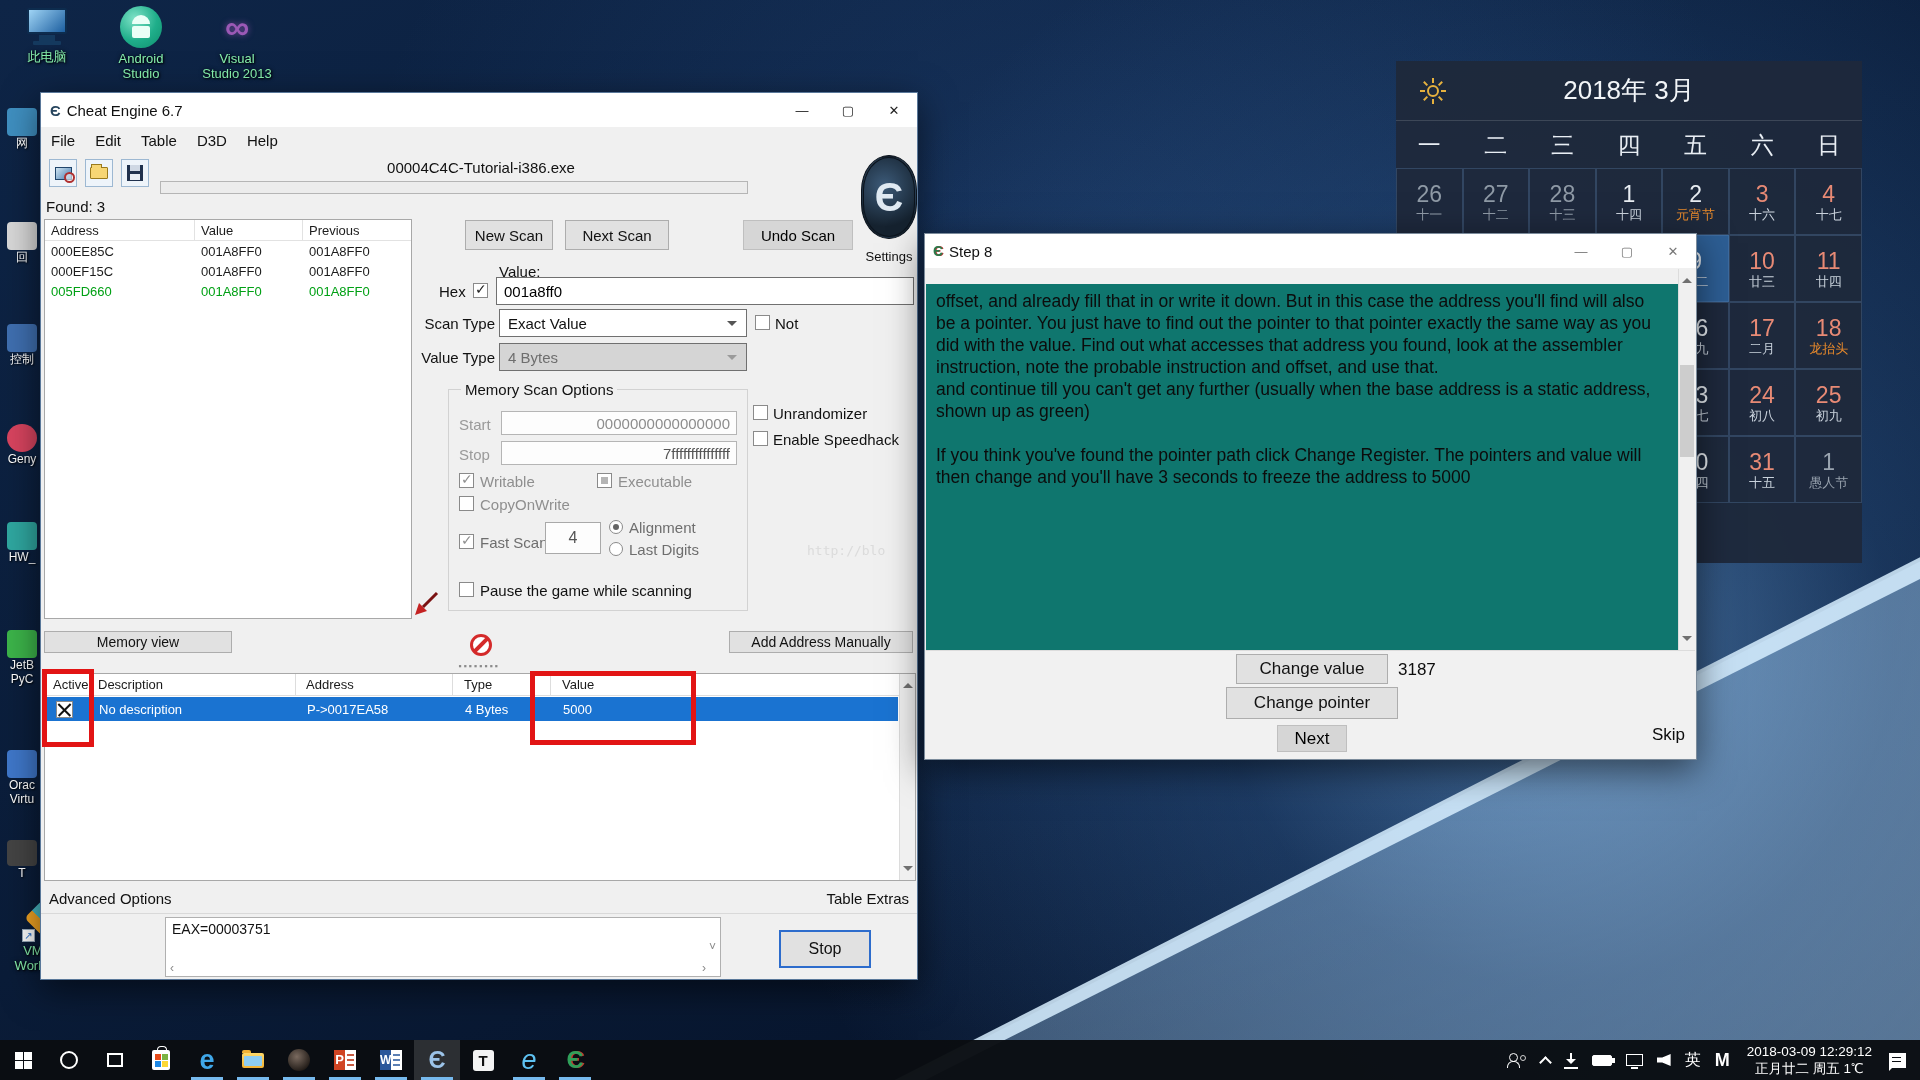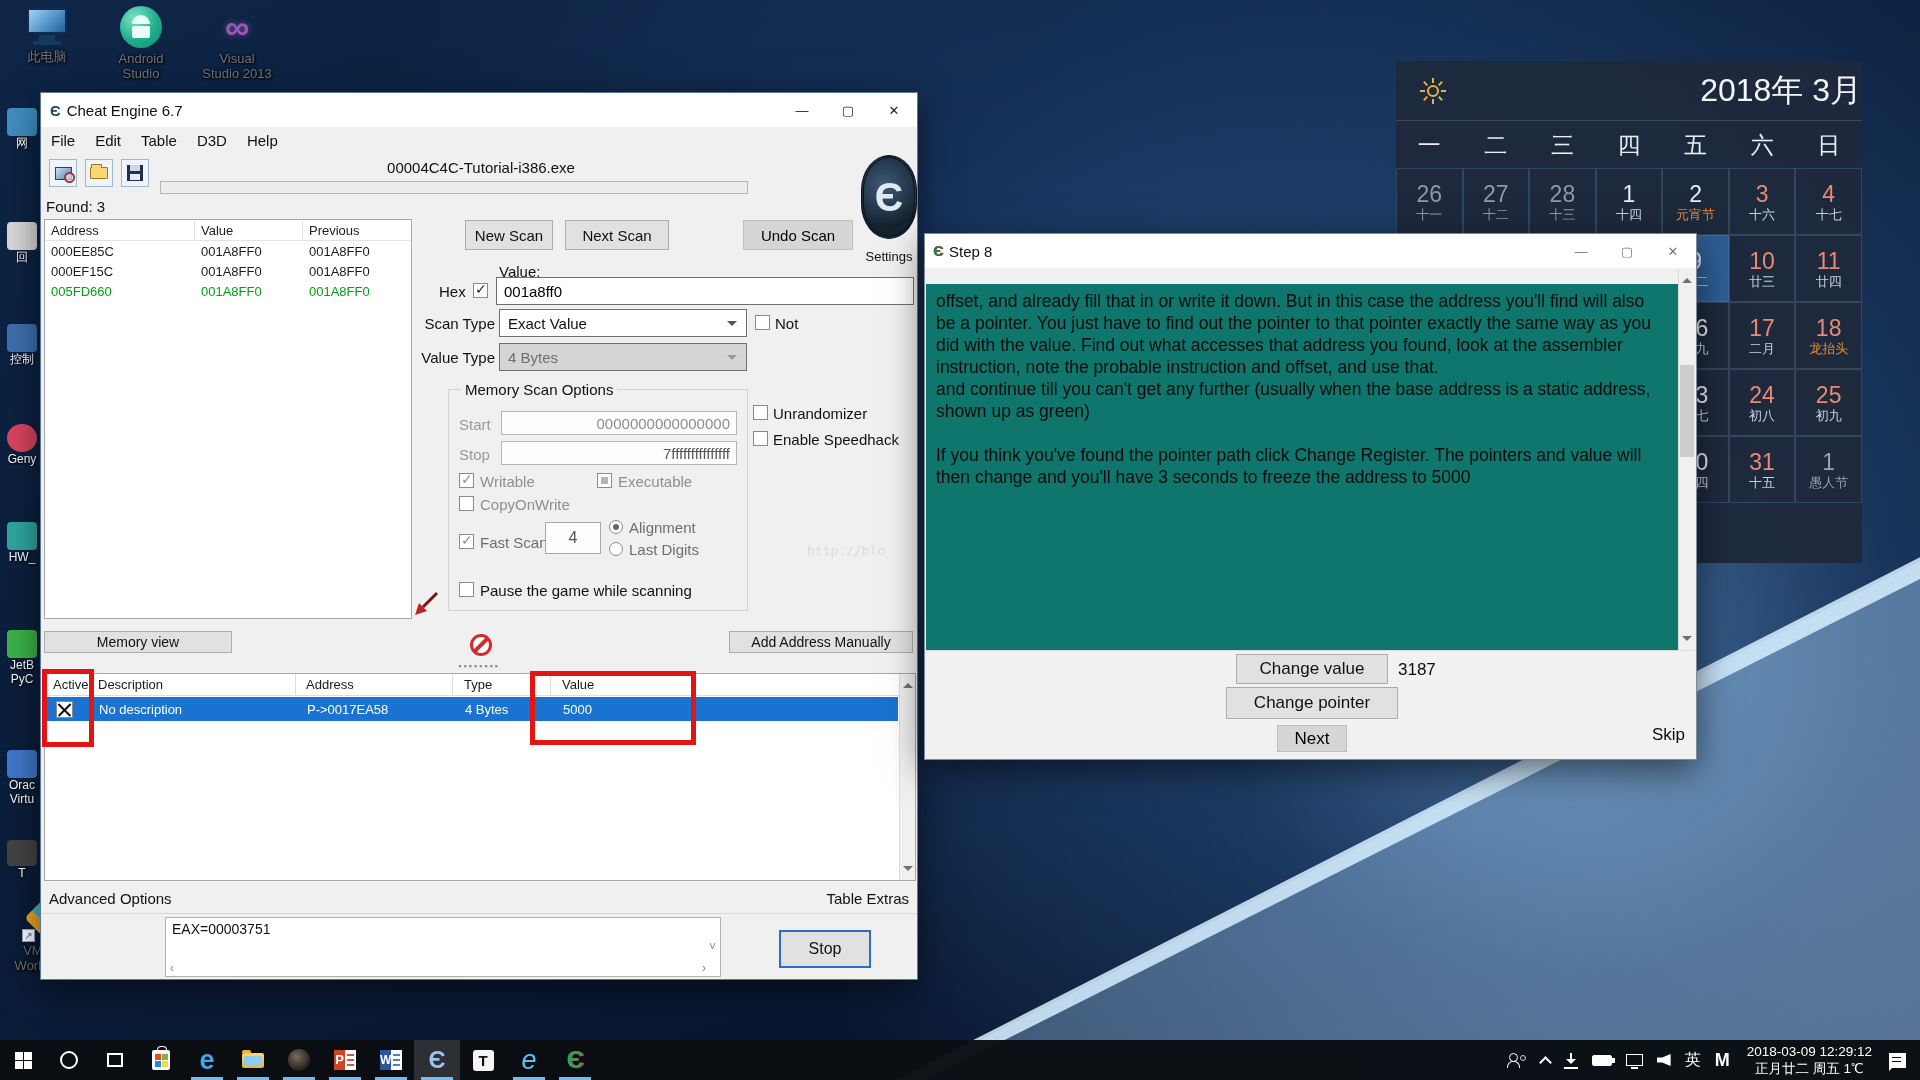--- a/index.html
+++ b/index.html
@@ -12,21 +12,21 @@
       radial-gradient(circle at 81% 60%, rgba(125,190,255,.55) 0%, rgba(70,130,200,.28) 20%, rgba(20,50,100,0) 48%),
       radial-gradient(circle at 55% 30%, rgba(55,105,175,.28), transparent 55%),
       linear-gradient(160deg,#0e2547 0%,#0a1c38 55%,#061126 100%);}
   .beam{position:absolute;inset:0;clip-path:polygon(47% 100%,100% 52%,100% 100%);
     background:linear-gradient(115deg, rgba(150,205,255,.12), rgba(175,218,255,.45));}
   .beam-edge{position:absolute;inset:0;clip-path:polygon(46.6% 100%,100% 51.6%,100% 53.6%,48.2% 100%);
     background:rgba(215,238,255,.85);}
 
   
   .dicon{position:absolute;display:flex;flex-direction:column;align-items:center;width:86px;}
-  .dicon .lbl{color:#737373;font-size:13px;text-align:center;line-height:15px;text-shadow:1px 1px 2px #000,0 0 4px rgba(0,0,0,.8);margin-top:3px;}
+  .dicon .lbl{color:#86efac;font-size:13px;text-align:center;line-height:15px;text-shadow:1px 1px 2px #000,0 0 4px rgba(0,0,0,.8);margin-top:3px;}
   .pc-ico{width:44px;height:38px;position:relative;}
   .pc-ico .scr{position:absolute;left:2px;top:0;width:40px;height:26px;background:linear-gradient(135deg,#9fd4f5,#1d5fa0);border:2px solid #0d2c4e;border-radius:2px;}
   .pc-ico .std{position:absolute;left:14px;top:27px;width:16px;height:6px;background:#14395e;}
   .pc-ico .base{position:absolute;left:8px;top:33px;width:28px;height:4px;background:#14395e;border-radius:1px;}
   .as-ico{width:42px;height:42px;border-radius:50%;background:radial-gradient(circle at 35% 30%,#7ee2c7,#1fae8a 55%,#0f8f6d);position:relative;}
   .as-ico .head{position:absolute;left:12px;top:9px;width:18px;height:9px;border-radius:9px 9px 0 0;background:#eafff7;}
   .as-ico .body{position:absolute;left:12px;top:20px;width:18px;height:12px;border-radius:2px;background:#eafff7;}
   .vs-ico{width:42px;height:42px;display:flex;align-items:center;justify-content:center;}
   .vs-ico span{font-size:34px;font-weight:bold;color:#9b59b6;text-shadow:0 0 6px rgba(155,89,182,.7);}
   .sliver{position:absolute;width:40px;display:flex;flex-direction:column;align-items:center;}
@@ -118,21 +118,21 @@
   #step8 .content p{margin:0;font-size:17.5px;line-height:22px;color:#0c0c0c;}
   #step8 .gap{height:22px;}
   #step8 .sbar{position:absolute;right:1px;top:35px;width:17px;height:381px;background:#f0f0f0;border-left:1px solid #dcdcdc;}
   #step8 .sbar .thumb{position:absolute;left:1px;width:14px;top:96px;height:92px;background:#cdcdcd;}
   #step8 .btnarea{position:absolute;left:1px;right:1px;top:416px;bottom:1px;background:#f1f1f1;border-top:1px solid #dcdcdc;}
   .s8btn{position:absolute;font-size:17px;}
   #skiplbl{position:absolute;left:726px;top:74px;font-size:17px;color:#0c0c0c;}
 
   
   #cal{position:absolute;left:1396px;top:61px;width:466px;height:502px;background:rgba(30,41,59,.96);color:#e9eef4;}
-  #cal .hd{position:absolute;left:0;top:0;right:0;height:60px;border-bottom:1px solid rgba(255,255,255,.14);display:flex;align-items:center;justify-content:flex-end;font-size:32px;color:#f2f5f8;}
+  #cal .hd{position:absolute;left:0;top:0;right:0;height:60px;border-bottom:1px solid rgba(255,255,255,.14);display:flex;align-items:center;justify-content:center;font-size:26px;color:#f2f5f8;}
   .sun{position:absolute;left:24px;top:17px;width:26px;height:26px;}
   .sun .core{position:absolute;left:7px;top:7px;width:12px;height:12px;border:2px solid #e6b13e;border-radius:50%;}
   .sun .ray{position:absolute;left:12px;top:0;width:2px;height:5px;background:#e6b13e;transform-origin:1px 13px;}
   #cal .wk{position:absolute;left:0;top:62px;right:0;height:45px;display:flex;font-size:23px;}
   #cal .wk div{flex:1;display:flex;align-items:center;justify-content:center;}
   #cal .grid{position:absolute;left:0;top:107px;right:0;display:flex;flex-wrap:wrap;}
   .cal-cell{width:66.57px;height:67px;border:0.5px solid rgba(100,140,185,.30);display:flex;flex-direction:column;align-items:center;justify-content:center;gap:1px;}
   .cal-cell .d{font-size:23px;line-height:24px;color:#e8edf2;}
   .cal-cell .l{font-size:13px;line-height:15px;color:#c9d2dc;}
   .cal-cell.past .d,.cal-cell.past .l{color:#8f9aa6;}

